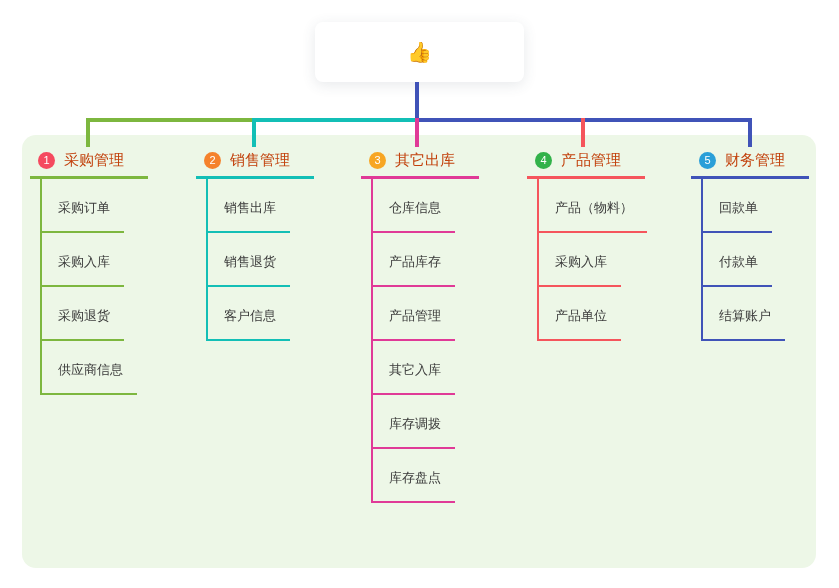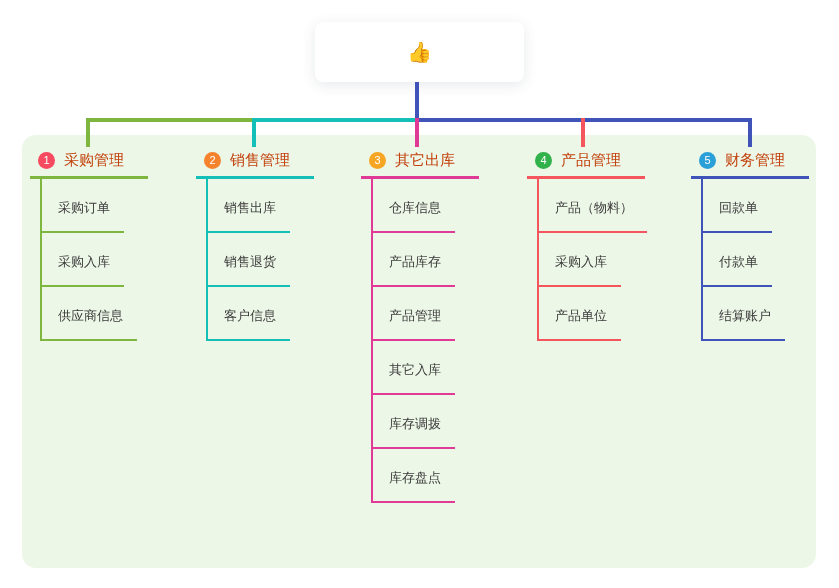--- a/index.html
+++ b/index.html
@@ -69,20 +69,23 @@
       <span class="badge">1</span>
       <span class="branch-title">采购管理</span>
     </div>
     <div class="children">
       <div class="vline"></div>
     <div class="child-row">
             <span class="child-label">采购订单</span>
           </div>
           <div class="child-row">
             <span class="child-label">采购入库</span>
+          </div>
+          <div class="child-row">
+            <span class="child-label">采购退货</span>
           </div>
           <div class="child-row">
             <span class="child-label">供应商信息</span>
           </div>
         </div>
   </div>
       <div class="branch" style="--c: #13bfb6; --badge: #f5822c;">
     <div class="branch-header">
       <span class="badge">2</span>
       <span class="branch-title">销售管理</span>

